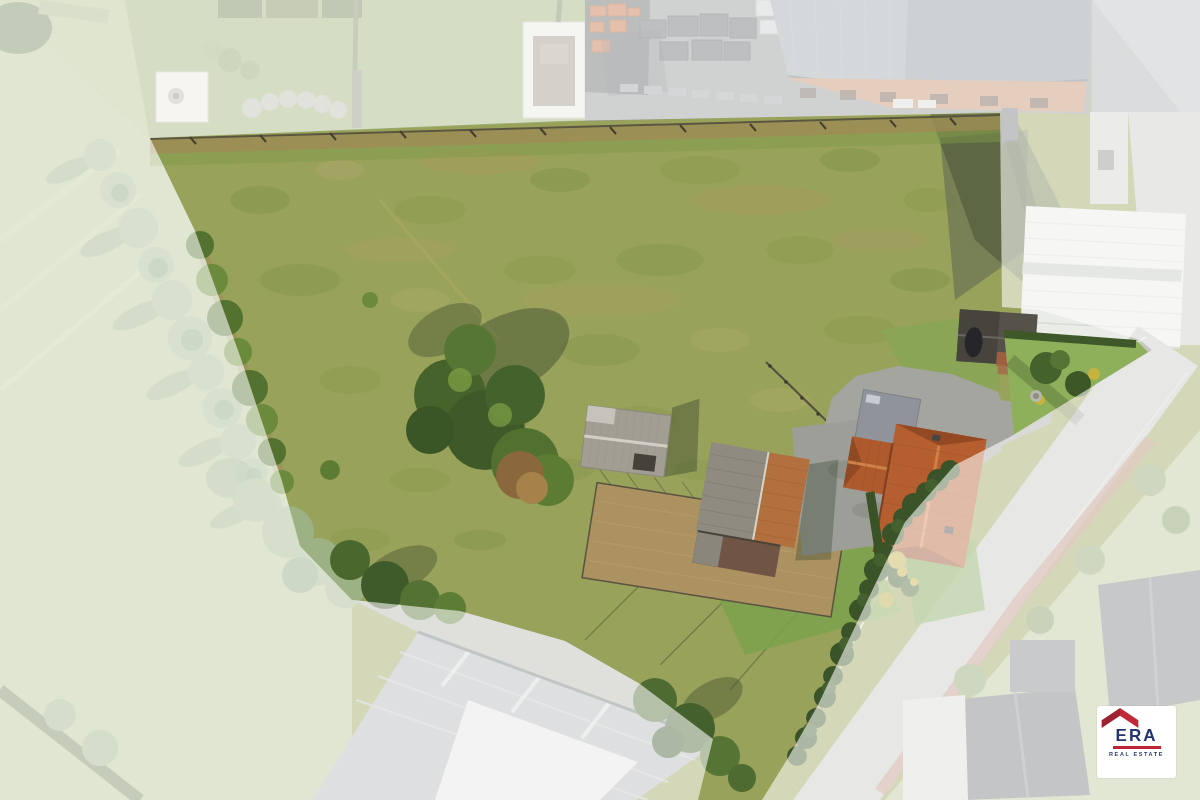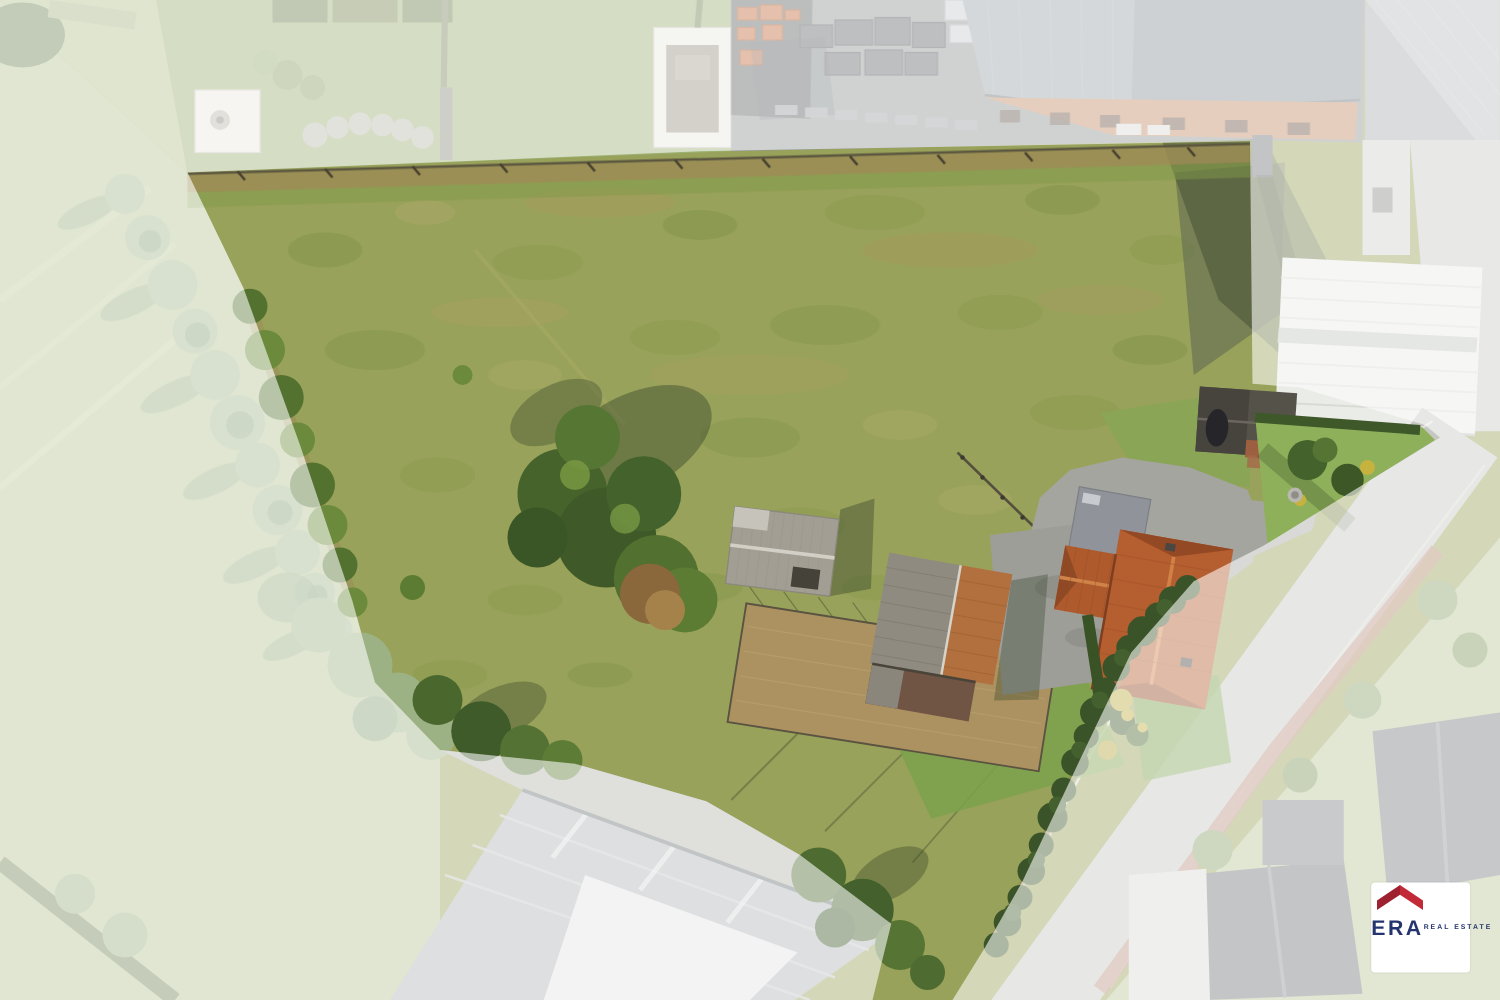--- a/index.html
+++ b/index.html
@@ -1,21 +1,21 @@
 <!DOCTYPE html>
 <html style="--logo-background: #ffffff; --logo-roof-left: #9e2130; --logo-roof-right: #c32a38; --logo-text: #24356e; --logo-bar: #c02333;"><head>
 <meta charset="utf-8">
 <style>
   html,body{margin:0;padding:0;background:#222;}
   .stage{position:relative;width:1200px;height:800px;overflow:hidden;background:#99a25a;
          font-family:"Liberation Sans",sans-serif;}
   .stage svg{position:absolute;left:0;top:0;display:block;}
   
   .era-logo{position:absolute;left:1097px;top:706px;width:79px;height:72px;background:var(--logo-background,#fff);
-            border-radius:3px;display:flex;flex-direction:row;align-items:center;justify-content:flex-start;
+            border-radius:3px;display:flex;flex-direction:column;align-items:center;justify-content:center;
             box-shadow:0 0 0 1px rgba(0,0,0,.04);}
   .era-roof{width:46px;height:24px;display:block;margin-bottom:1px;}
   .era-brand{color:var(--logo-text,#24356e);font-weight:bold;font-size:17px;line-height:17px;
              letter-spacing:2px;font-family:"Liberation Sans",sans-serif;}
   .era-bar{width:48px;height:3px;background:var(--logo-bar,#c02333);margin:2px 0 2px 0;}
   .era-tagline{color:var(--logo-text,#24356e);font-size:5.5px;line-height:6px;letter-spacing:1.6px;
                font-weight:bold;white-space:nowrap;}
 </style>
 </head>
 <body>

